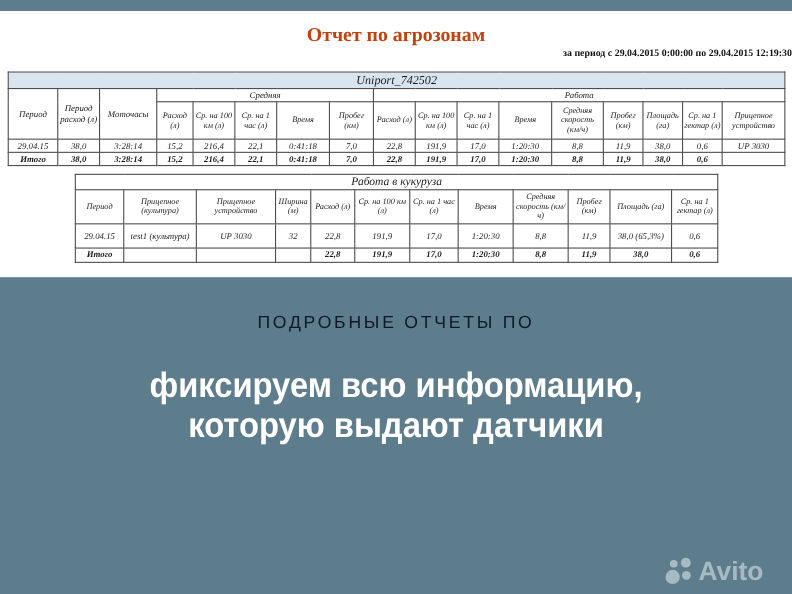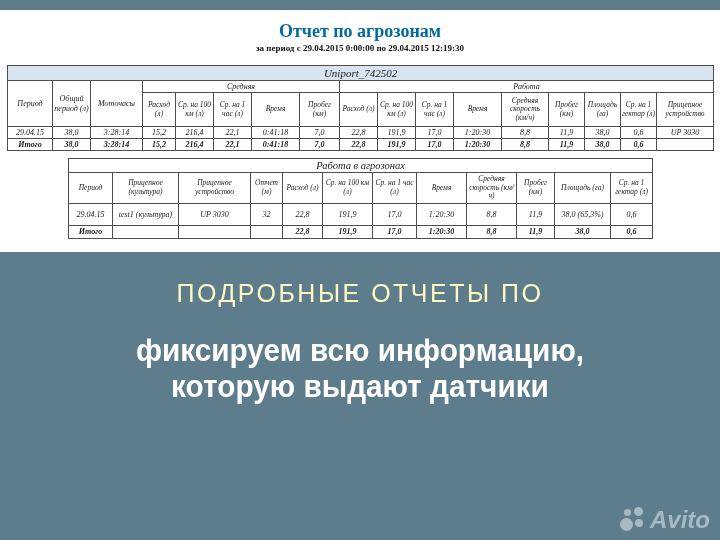--- a/index.html
+++ b/index.html
@@ -1,39 +1,39 @@
 <!DOCTYPE html>
 <html><head>
 <meta charset="utf-8">
 <style>
   html,body{margin:0;padding:0;}
   body{width:720px;height:540px;background:#5e7d8c;overflow:hidden;position:relative;font-family:"Liberation Serif",serif;}
   .paper{position:absolute;top:10px;left:0;width:720px;height:242px;background:#ffffff;}
-  .report-title{margin:11px 0 1px;text-align:center;color:#0369a1;font-size:18px;font-weight:bold;}
-  .report-subtitle{text-align:center;font-size:9px;font-weight:bold;color:#111;margin-bottom:12px;}
+  .report-title{margin:11px 0 1px;text-align:center;color:#c2410c;font-size:18px;font-weight:bold;}
+  .report-subtitle{text-align:right;font-size:9px;font-weight:bold;color:#111;margin-bottom:12px;}
   table{border-collapse:collapse;table-layout:fixed;font-style:italic;}
   td{border:1px solid #4e4e4e;text-align:center;vertical-align:middle;color:#1a1a1a;padding:0 1px;overflow:hidden;word-wrap:break-word;}
   .t1{width:706px;margin-left:7px;}
   .t2{width:584px;margin-left:68px;margin-top:7px;}
   .dev-row td{background:#d8e5f1;font-size:11px;height:14px;}
   .grp-row td{font-size:8px;height:11px;}
   .hcell{font-size:7.5px;line-height:1.15;}
   .t1 .hrow td{height:33px;}
   .data-row td{font-size:8px;height:11px;line-height:1.2;}
   .total-row td{font-weight:bold;}
   .t2 .ttl-row td{font-size:10.5px;height:13px;}
   .t2 .hrow td{height:30px;}
   .t2 .data-row td{height:21px;}
   .t2 .total-row td{height:12px;}
   .banner{position:absolute;top:252px;left:0;width:720px;height:288px;}
-  .tagline{margin-top:28px;text-align:center;font-family:"Liberation Sans",sans-serif;font-size:25px;letter-spacing:2.5px;color:#fef9c3;line-height:27px;}
+  .tagline{margin-top:28px;text-align:center;font-family:"Liberation Sans",sans-serif;font-size:16px;letter-spacing:2.5px;color:#0f172a;line-height:27px;}
   .tagline span{display:block;}
   .headline{margin-top:25px;text-align:center;font-family:"Liberation Sans",sans-serif;font-size:32px;font-weight:bold;color:#ffffff;line-height:36px;transform:scaleX(0.93);}
   .headline span{display:block;}
-  .watermark{position:absolute;right:10px;bottom:6px;display:flex;align-items:flex-end;opacity:0.55;font-style:italic;}
+  .watermark{position:absolute;right:26px;bottom:6px;display:flex;align-items:flex-end;opacity:0.55;}
   .avito-dots{position:relative;width:27px;height:27px;margin-right:3px;}
   .avito-dots i{position:absolute;border-radius:50%;background:#e2ecf1;display:block;}
   .avito-dots .d1{width:7px;height:7px;left:4px;top:2px;}
   .avito-dots .d2{width:9px;height:9px;left:14px;top:0px;}
   .avito-dots .d3{width:13px;height:13px;left:0px;top:11px;}
   .avito-dots .d4{width:8px;height:8px;left:15px;top:12px;}
   .avito-label{font-family:"Liberation Sans",sans-serif;font-weight:bold;font-size:24px;color:#e2ecf1;}
 </style>
 </head>
 <body>
@@ -61,21 +61,21 @@
         <col style="width:36px">
         <col style="width:36px">
         <col style="width:57px">
     </colgroup>
     <tbody>
         <tr class="dev-row">
           <td colspan="17">Uniport_742502</td>
         </tr>
     <tr class="grp-row">
       <td rowspan="2" class="hcell">Период</td>
-      <td rowspan="2" class="hcell">Общий период (л)</td>
+      <td rowspan="2" class="hcell">Период расход (л)</td>
       <td rowspan="2" class="hcell">Моточасы</td>
       <td colspan="5">Средняя</td>
       <td colspan="9">Работа</td>
     </tr>
     <tr class="hrow">
       <td class="hcell">Расход (л)</td>
       <td class="hcell">Ср. на 100 км (л)</td>
       <td class="hcell">Ср. на 1 час (л)</td>
       <td class="hcell">Время</td>
       <td class="hcell">Пробег (км)</td>
@@ -140,27 +140,27 @@
         <col style="width:50px">
         <col style="width:44px">
         <col style="width:50px">
       <col style="width:50px">
         <col style="width:38px">
         <col style="width:56px">
         <col style="width:42px">
     </colgroup>
     <tbody>
         <tr class="ttl-row">
-          <td colspan="12">Работа в агрозонах</td>
+          <td colspan="12">Работа в кукуруза</td>
         </tr>
     <tr class="hrow">
       <td class="hcell">Период</td>
       <td class="hcell">Прицепное (культура)</td>
       <td class="hcell">Прицепное устройство</td>
-      <td class="hcell">Отчет (м)</td>
+      <td class="hcell">Ширина (м)</td>
       <td class="hcell">Расход (л)</td>
       <td class="hcell">Ср. на 100 км (л)</td>
       <td class="hcell">Ср. на 1 час (л)</td>
       <td class="hcell">Время</td>
       <td class="hcell">Средняя скорость (км/ч)</td>
       <td class="hcell">Пробег (км)</td>
       <td class="hcell">Площадь (га)</td>
       <td class="hcell">Ср. на 1 гектар (л)</td>
     </tr>
     <tr class="data-row">

